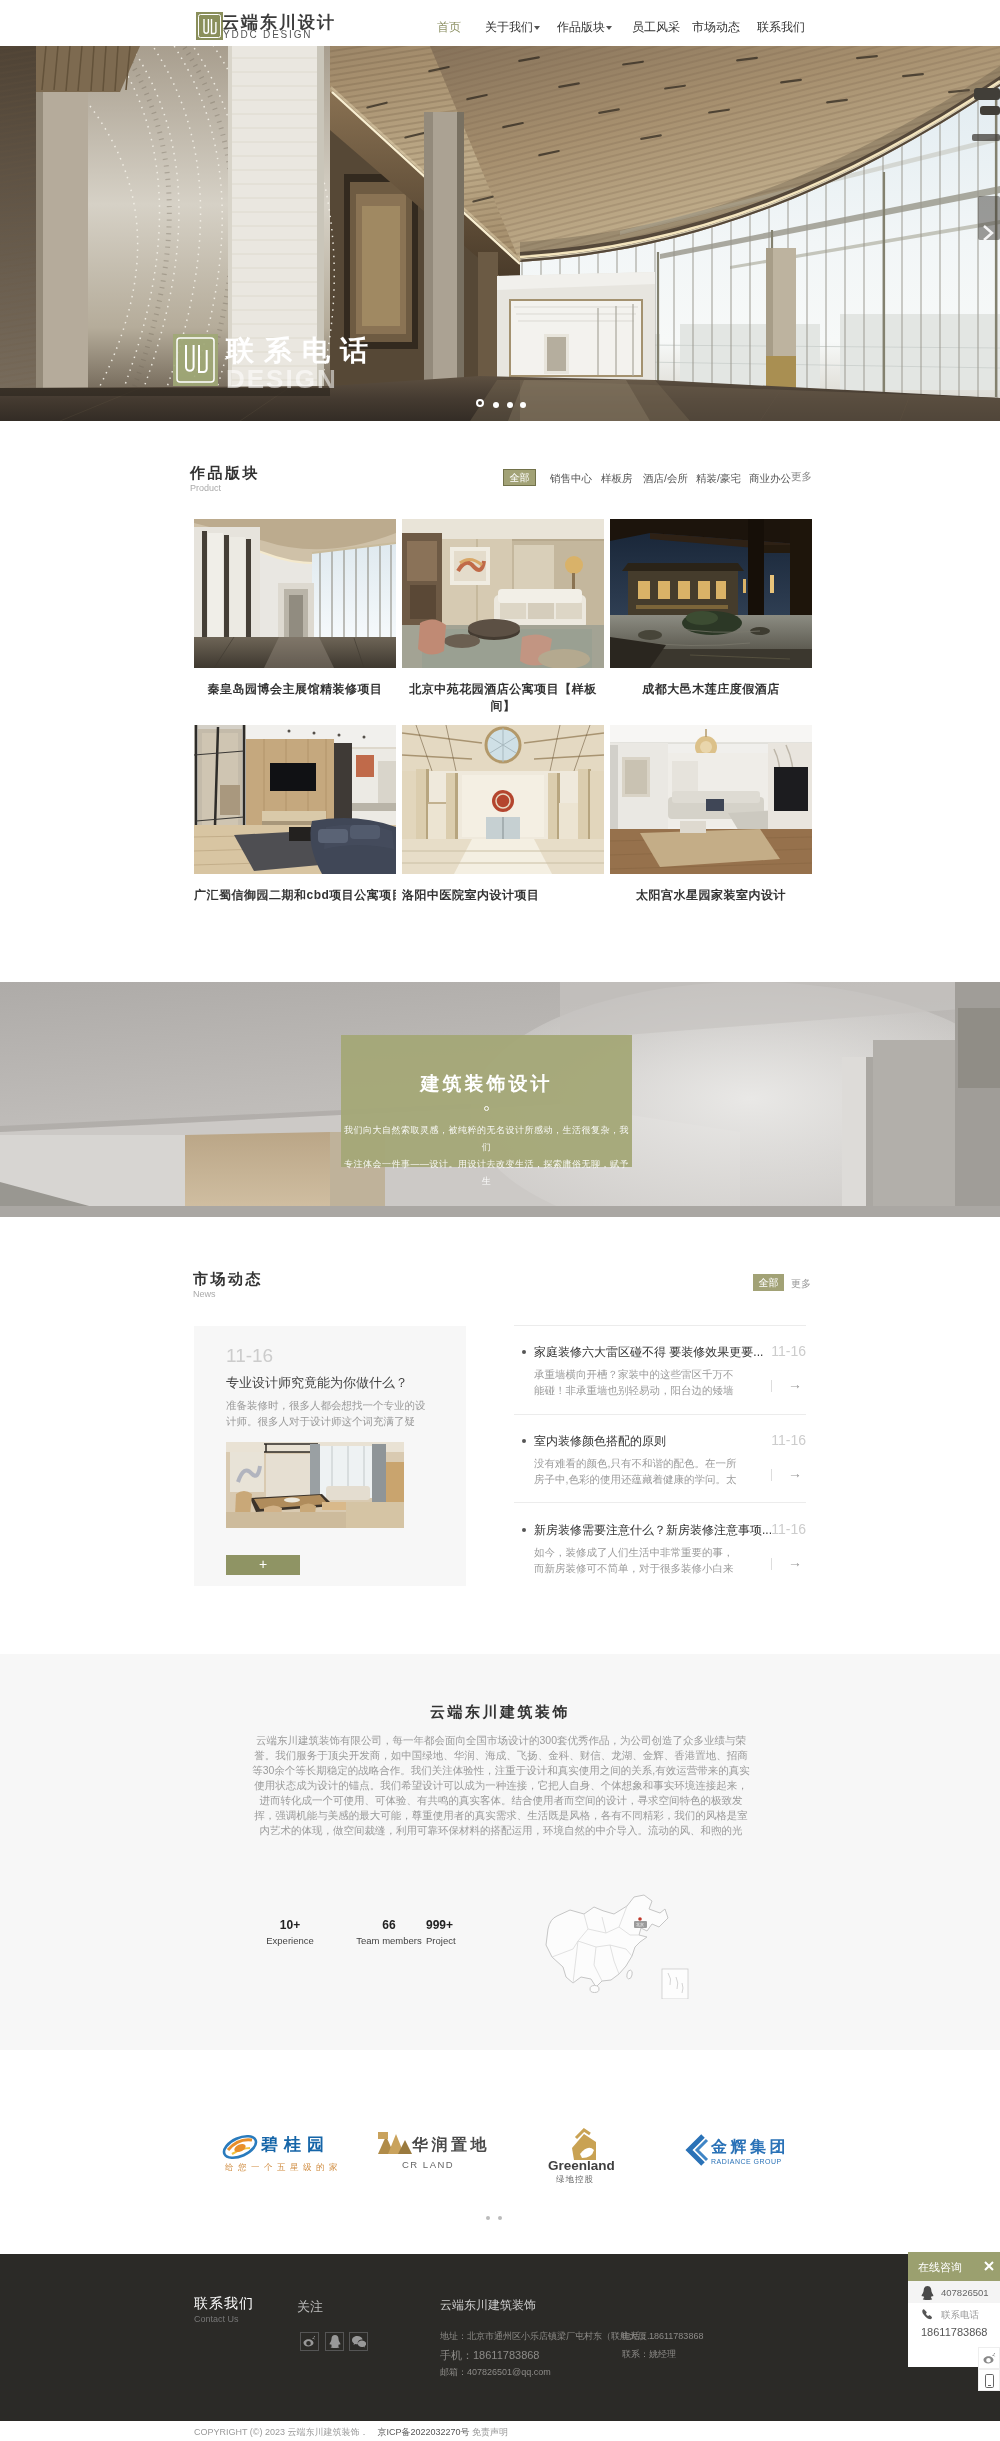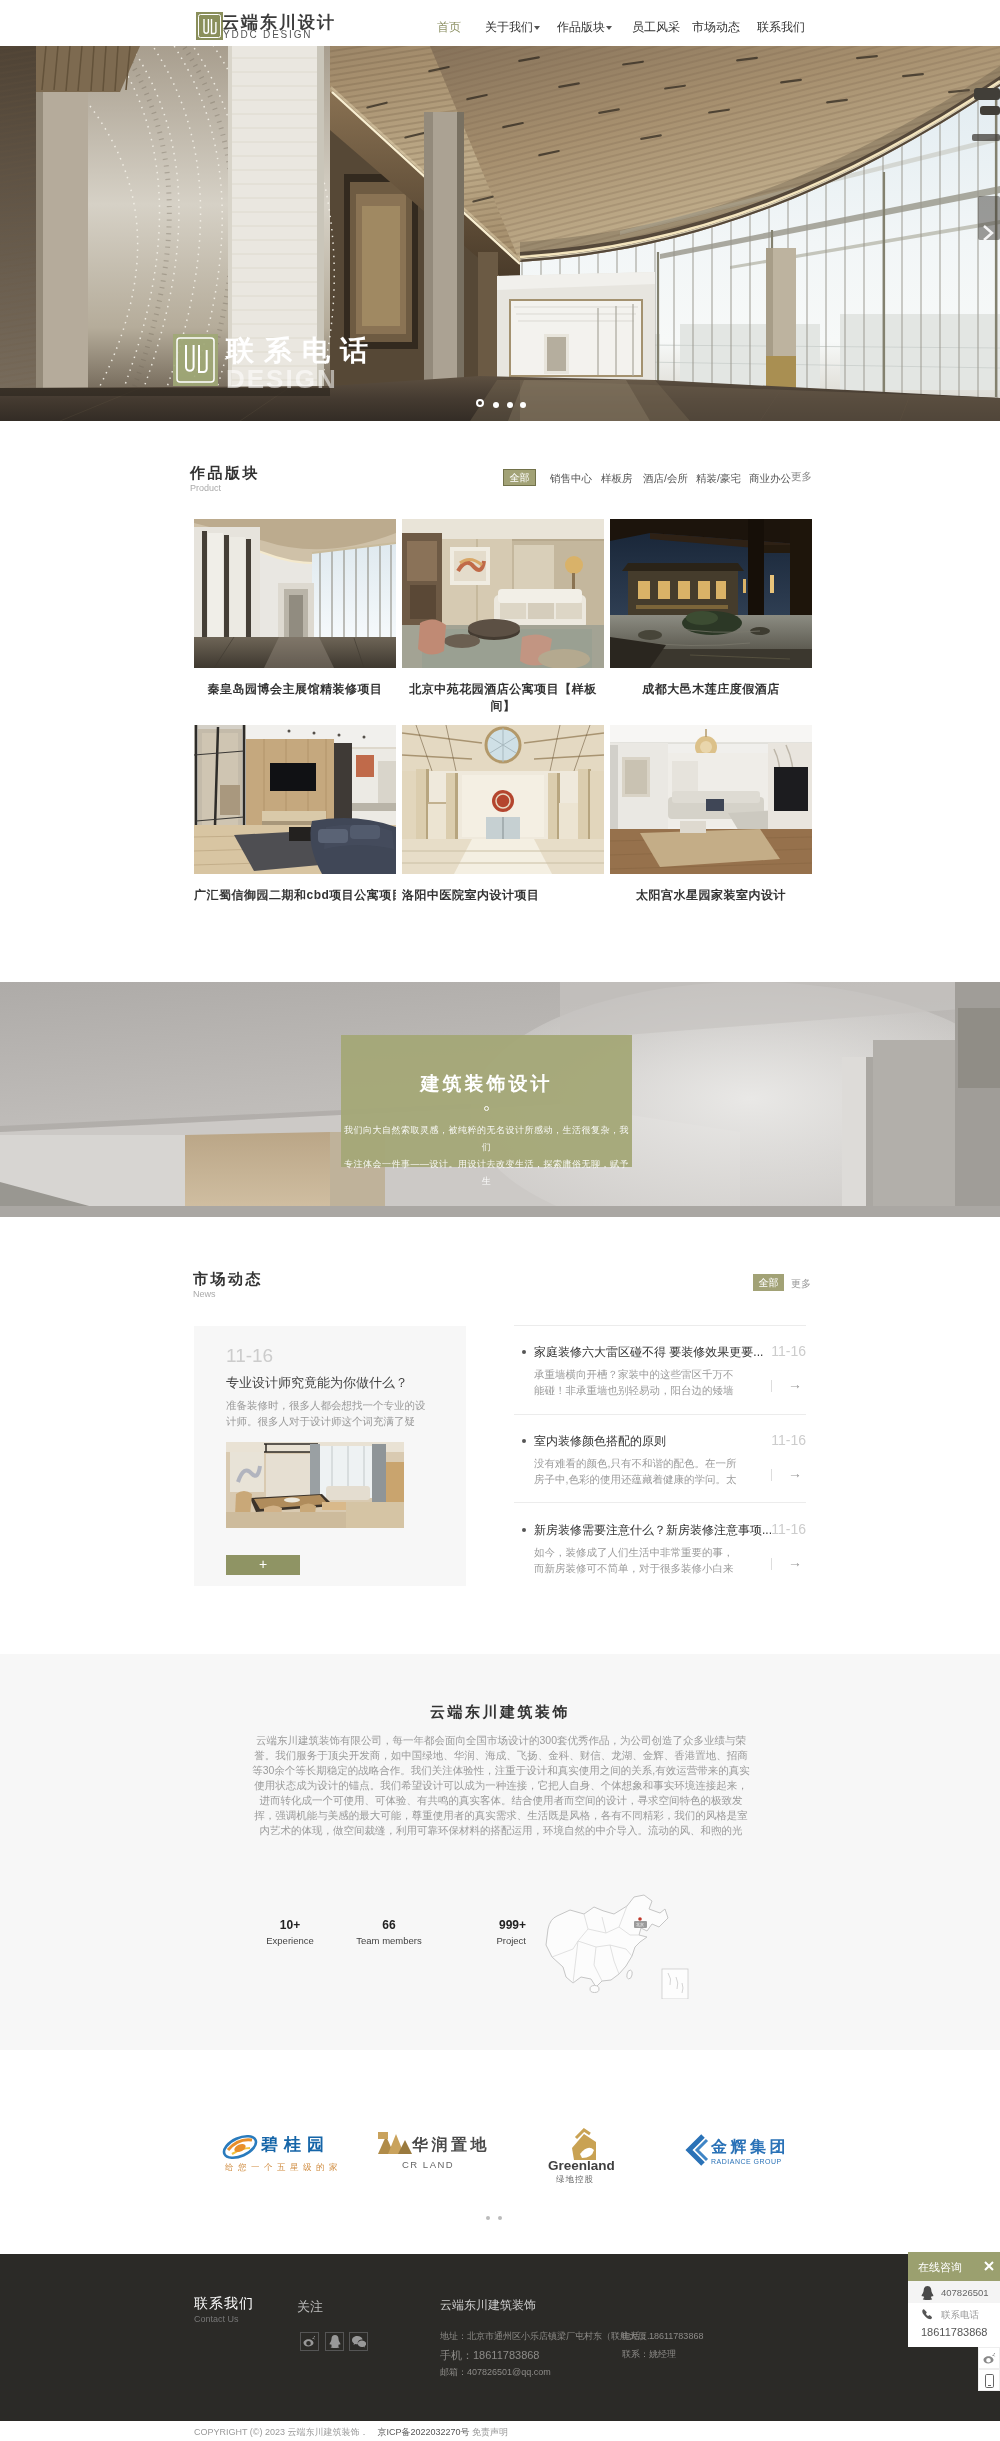--- a/index.html
+++ b/index.html
@@ -783,21 +783,21 @@
 <div class="abs" style="left:240px;top:1914px;width:100px;text-align:center">
 <div style="font-size:12px;font-weight:bold;color:#222">10+</div>
 <div style="font-size:9.5px;color:#444;margin-top:3px">Experience</div>
 </div>
 
 <div class="abs" style="left:339px;top:1914px;width:100px;text-align:center">
 <div style="font-size:12px;font-weight:bold;color:#222">66</div>
 <div style="font-size:9.5px;color:#444;margin-top:3px">Team members</div>
 </div>
 
-<div class="abs" style="left:426px;top:1914px;width:100px;text-align:right">
+<div class="abs" style="left:426px;top:1914px;width:100px;text-align:left">
 <div style="font-size:12px;font-weight:bold;color:#222">999+</div>
 <div style="font-size:9.5px;color:#444;margin-top:3px">Project</div>
 </div>
 
 <div class="abs" id="map" style="left:540px;top:1885px;width:155px;height:110px">
 <svg width="155" height="110" viewBox="0 0 155 110" style="position:absolute;left:0;top:0">
 <g fill="#fcfcfc" stroke="#c6c6c6" stroke-width="1">
 <path d="M8,40 Q10,30 17,27 L30,21 L44,25 L54,18 Q62,22 74,25 L87,17 L94,8 L104,6 L112,12 L109,20 L120,24 L125,20 L128,29 L119,38 L112,35 L107,42 L101,39 L99,46 L107,48 L100,53 L95,58 L92,67 L86,77 L79,85 L71,91 L62,92 L56,98 L51,90 L41,88 L33,94 L26,88 L23,78 L12,68 L6,56 Z"></path>
 <path d="M50,100 a4.5,3.5 0 1 0 9,0 a4.5,3.5 0 1 0 -9,0"></path>
 <path d="M87,85 a2,3.5 14 1 0 5,1 a2,3.5 14 1 0 -5,-1"></path>
@@ -914,21 +914,21 @@
 
 <div class="abs" style="left:194px;top:2422px;font-size:9px;color:#999">COPYRIGHT (©) 2023 云端东川建筑装饰．　<span style="color:#555">京ICP备2022032270号</span> 免责声明</div>
 
 <div class="abs" style="left:908px;top:2248px;width:92px;height:29px;background:#9ba06f">
 <span class="abs" style="left:10px;top:8px;font-size:11px;color:#fff">在线咨询</span>
 <svg class="abs" style="left:76px;top:9px" width="10" height="10" viewBox="0 0 10 10">
         <path d="M1,1 L9,9 M9,1 L1,9" stroke="#fff" stroke-width="2"></path>
       </svg>
 </div>
 
-<div class="abs" id="consult" style="left:908px;top:2277px;width:92px;height:66px;background:#fff">
+<div class="abs" id="consult" style="left:908px;top:2277px;width:92px;height:86px;background:#fff">
 <div class="abs" style="left:0;top:0;width:92px;height:22px;background:#f4f4f4"></div>
 <svg class="abs" style="left:13px;top:5px" width="13" height="14" viewBox="0 0 12 13">
         <path d="M6 0 C3.8 0 2.5 1.6 2.5 3.8 c0 .9-.3 2-.8 2.9 c-.6 1-1.4 2-1.1 2.6 c.2.5 1 .3 1.6 0 c-.1.7.2 1.4.8 1.9 c-.6.2-1.4.6-1.3 1.1 c.1.5 1.4.7 4.3.7 s4.2-.2 4.3-.7 c.1-.5-.7-.9-1.3-1.1 c.6-.5.9-1.2.8-1.9 c.6.3 1.4.5 1.6 0 c.3-.6-.5-1.6-1.1-2.6 c-.5-.9-.8-2-.8-2.9 C9.5 1.6 8.2 0 6 0 z" fill="#4a4a4a"></path>
       </svg>
 <span class="abs" style="left:33px;top:6px;font-size:9.5px;color:#666">407826501</span>
 <svg class="abs" style="left:14px;top:28px" width="11" height="11" viewBox="0 0 11 11">
         <path d="M2.2.5 C1.6.2 1 .4.6 1 C0 2 .2 3.6 1.6 5.6 c1.3 1.9 3 3.4 4.6 4.1 c1.6.7 2.8.6 3.4-.1 c.5-.6.5-1.3 0-1.8 L8.2 6.6 c-.4-.4-1-.4-1.4 0 l-.5.5 C5.5 6.7 4.3 5.6 3.9 4.7 l.5-.5 c.4-.4.4-1 0-1.4 L2.2.5 z" fill="#555"></path>
       </svg>
 <span class="abs" style="left:33px;top:28px;font-size:9.5px;color:#999">联系电话</span>
 <span class="abs" style="left:13px;top:45px;font-size:11px;color:#555">18611783868</span>

